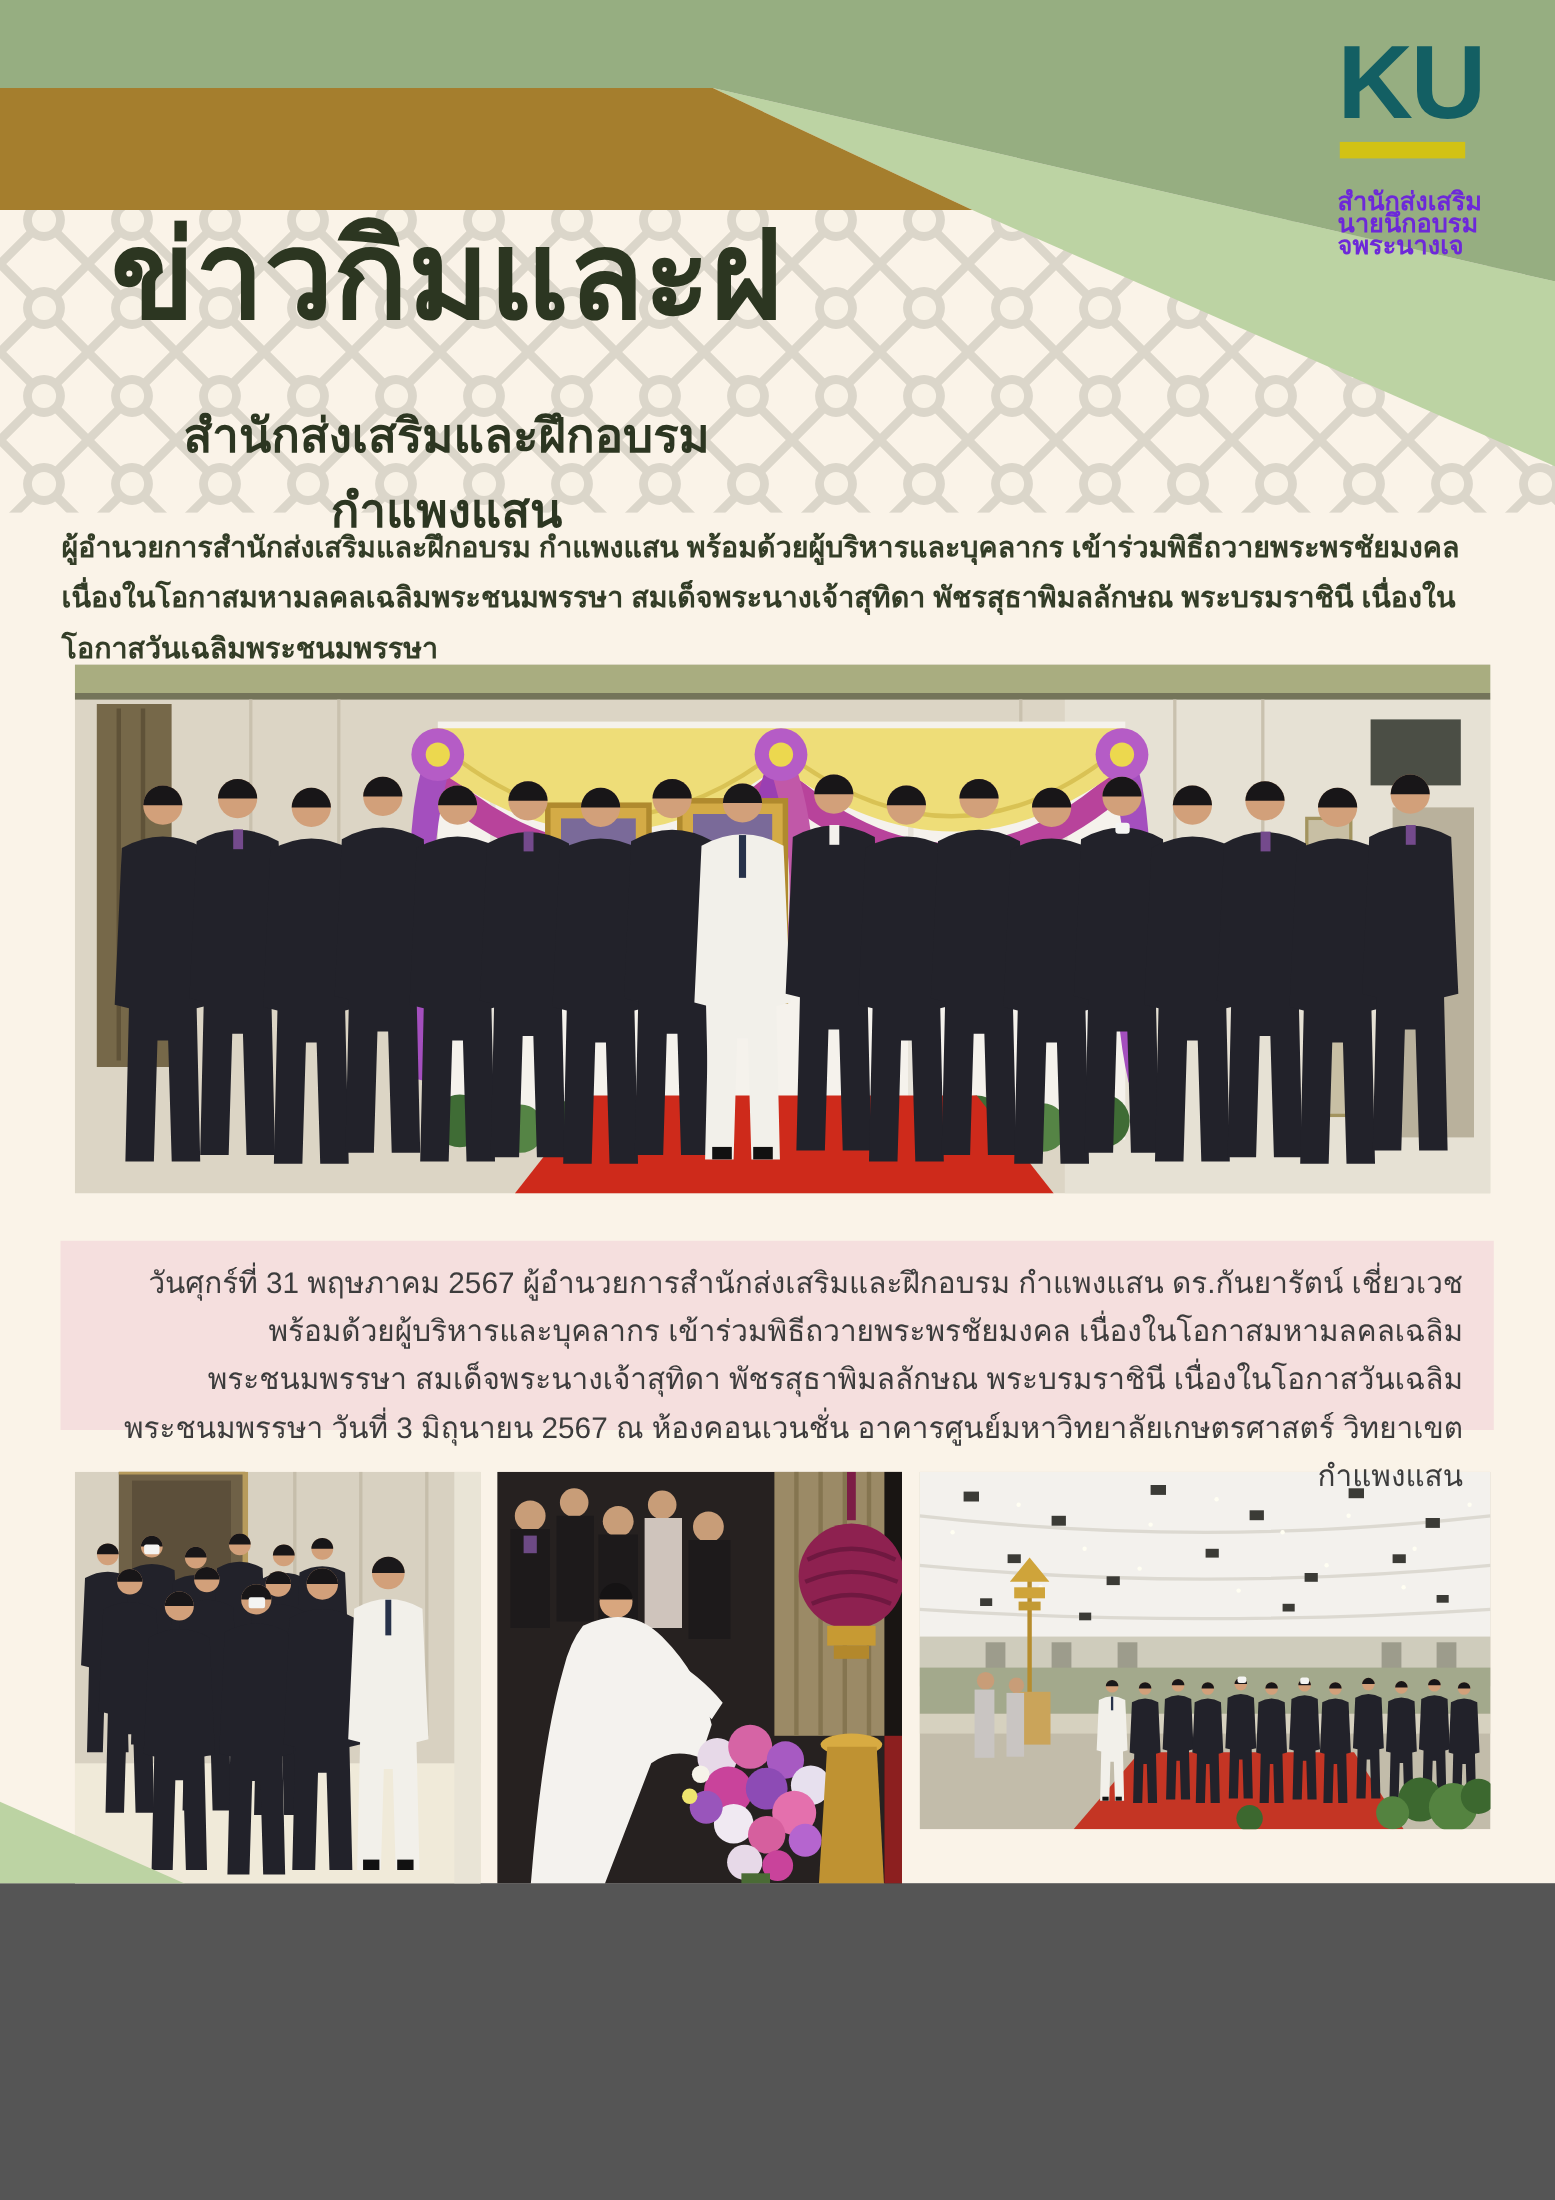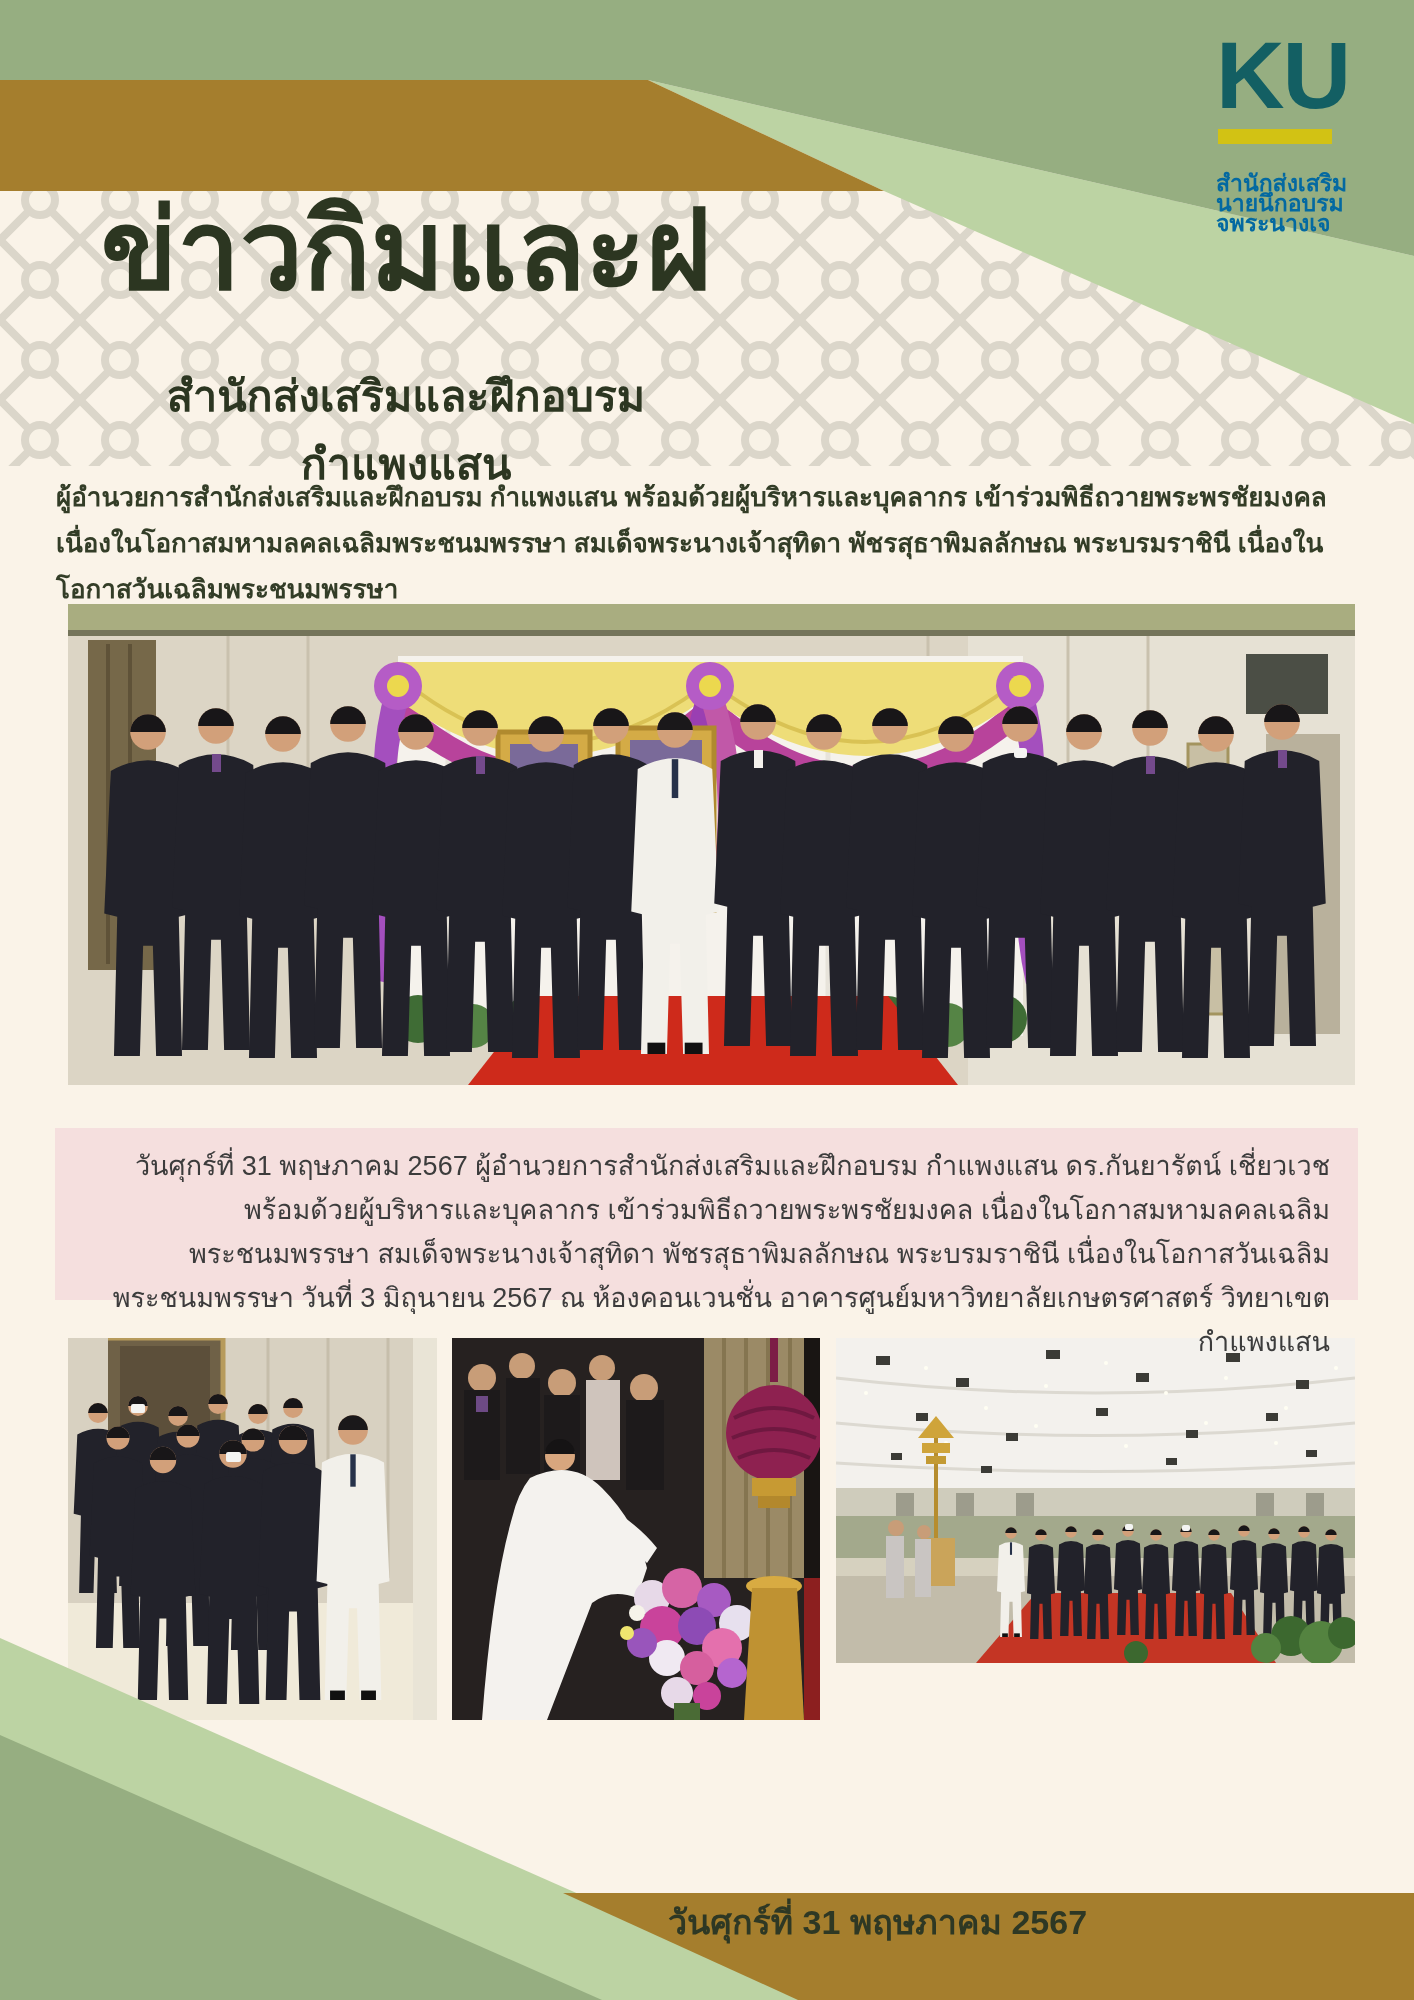--- a/index.html
+++ b/index.html
@@ -1,26 +1,26 @@
 <!DOCTYPE html>
 <html><head>
 <meta charset="utf-8">
 <style>
   html,body{margin:0;padding:0;}
   body{background:#555; font-family:"Liberation Sans","DejaVu Sans",sans-serif;}
-  .page{position:relative;width:1414px;height:2000px;margin:0 auto;background:#faf3e8;overflow:hidden;}
+  .page{position:relative;width:1414px;height:1712px;margin:0 auto;background:#faf3e8;overflow:hidden;}
   .abs{position:absolute;}
   svg{display:block;}
   
   .title{left:96px;top:178px;width:620px;text-align:center;font-size:112px;font-weight:800;color:#2c3621;line-height:1.3;z-index:3;}
   .subtitle{left:66px;top:362px;width:680px;text-align:center;font-size:43px;font-weight:700;color:#2c3621;z-index:3;}
   .logo{left:1216px;top:28px;width:160px;z-index:4;color:#135f63;}
   .logo .ku{font-size:95px;font-weight:800;letter-spacing:-2px;line-height:1.0;color:#135f63;}
   .logo .bar{width:114px;height:15px;background:#d2c214;margin:6px 0 6px 2px;}
-  .logo .org{font-size:23px;line-height:20px;font-weight:600;color:#0369a1;margin-top:29px;}
+  .logo .org{font-size:23px;line-height:20px;font-weight:600;color:#6d28d9;margin-top:29px;}
   
   .intro{left:56px;top:474px;width:1306px;font-size:26px;font-weight:700;color:#333d27;line-height:46px;z-index:3;}
   
   .photo{z-index:2;}
   .main-photo{left:68px;top:604px;width:1287px;height:481px;}
   .photo1{left:68px;top:1338px;width:369px;height:382px;}
   .photo2{left:452px;top:1338px;width:368px;height:382px;}
   .photo3{left:836px;top:1338px;width:519px;height:325px;}
   
   .caption-box{left:55px;top:1128px;width:1303px;height:172px;background:#f5dfde;z-index:3;box-sizing:border-box;padding:16px 28px 0 32px;}

